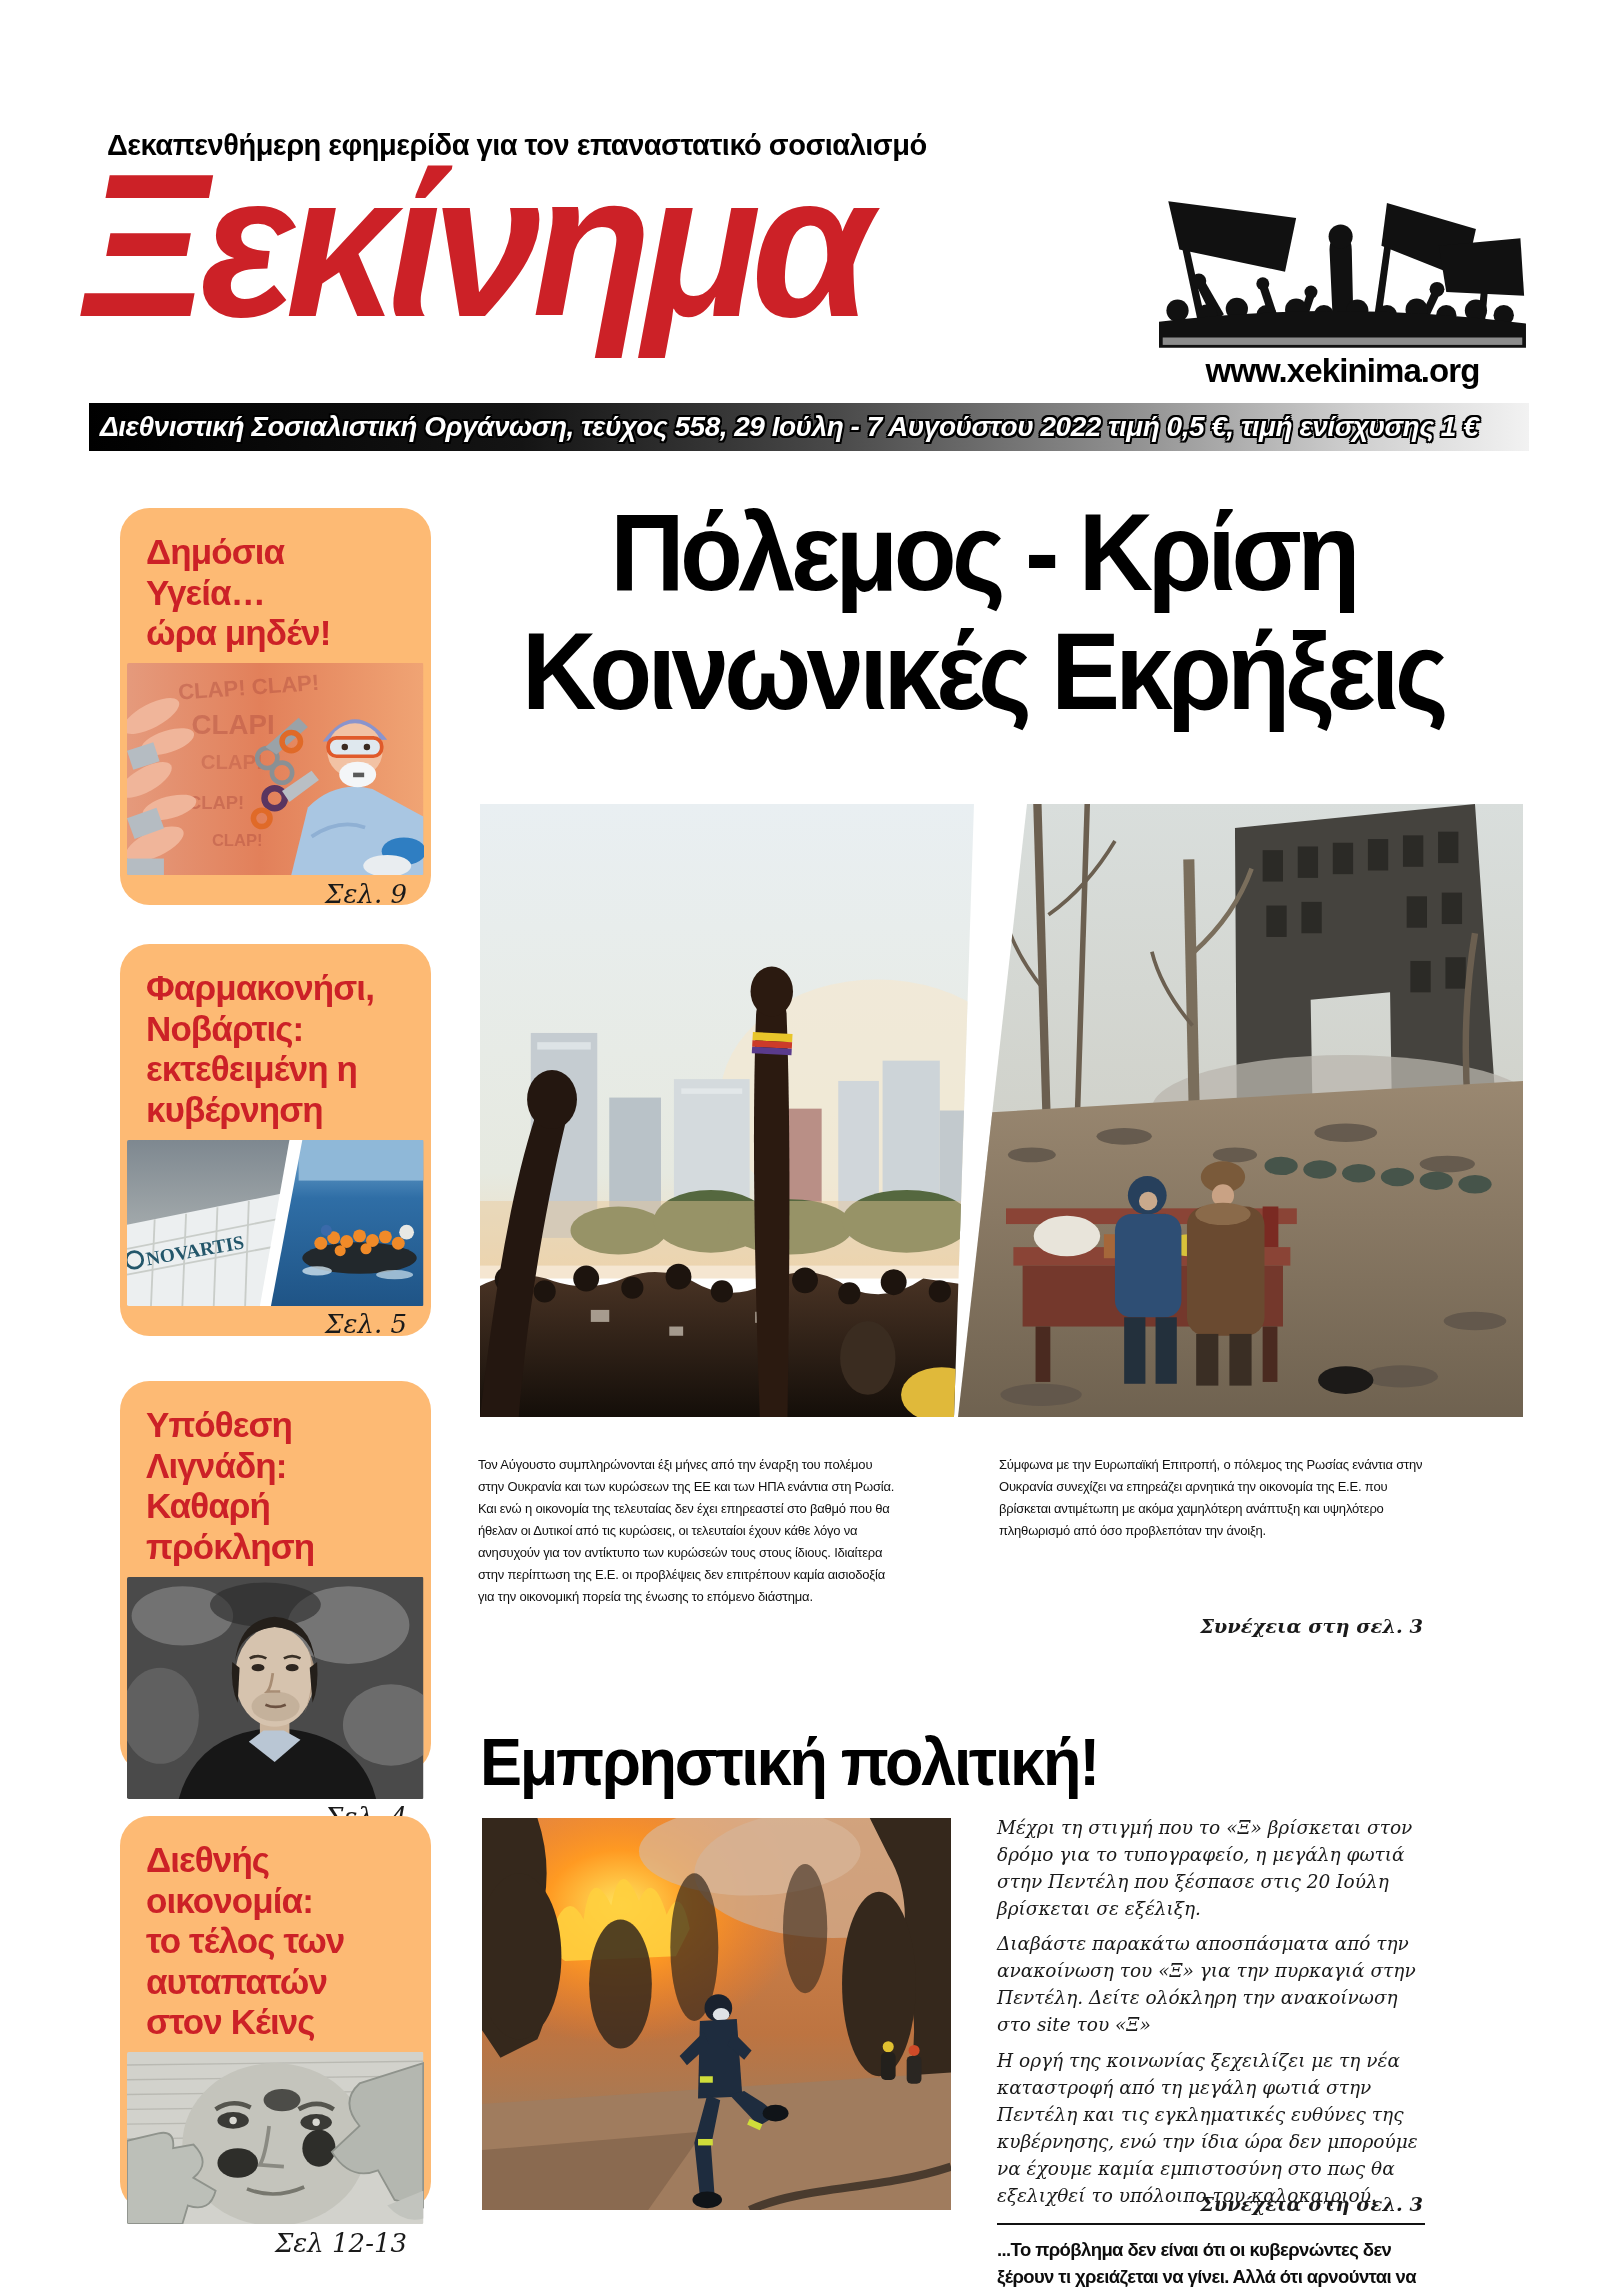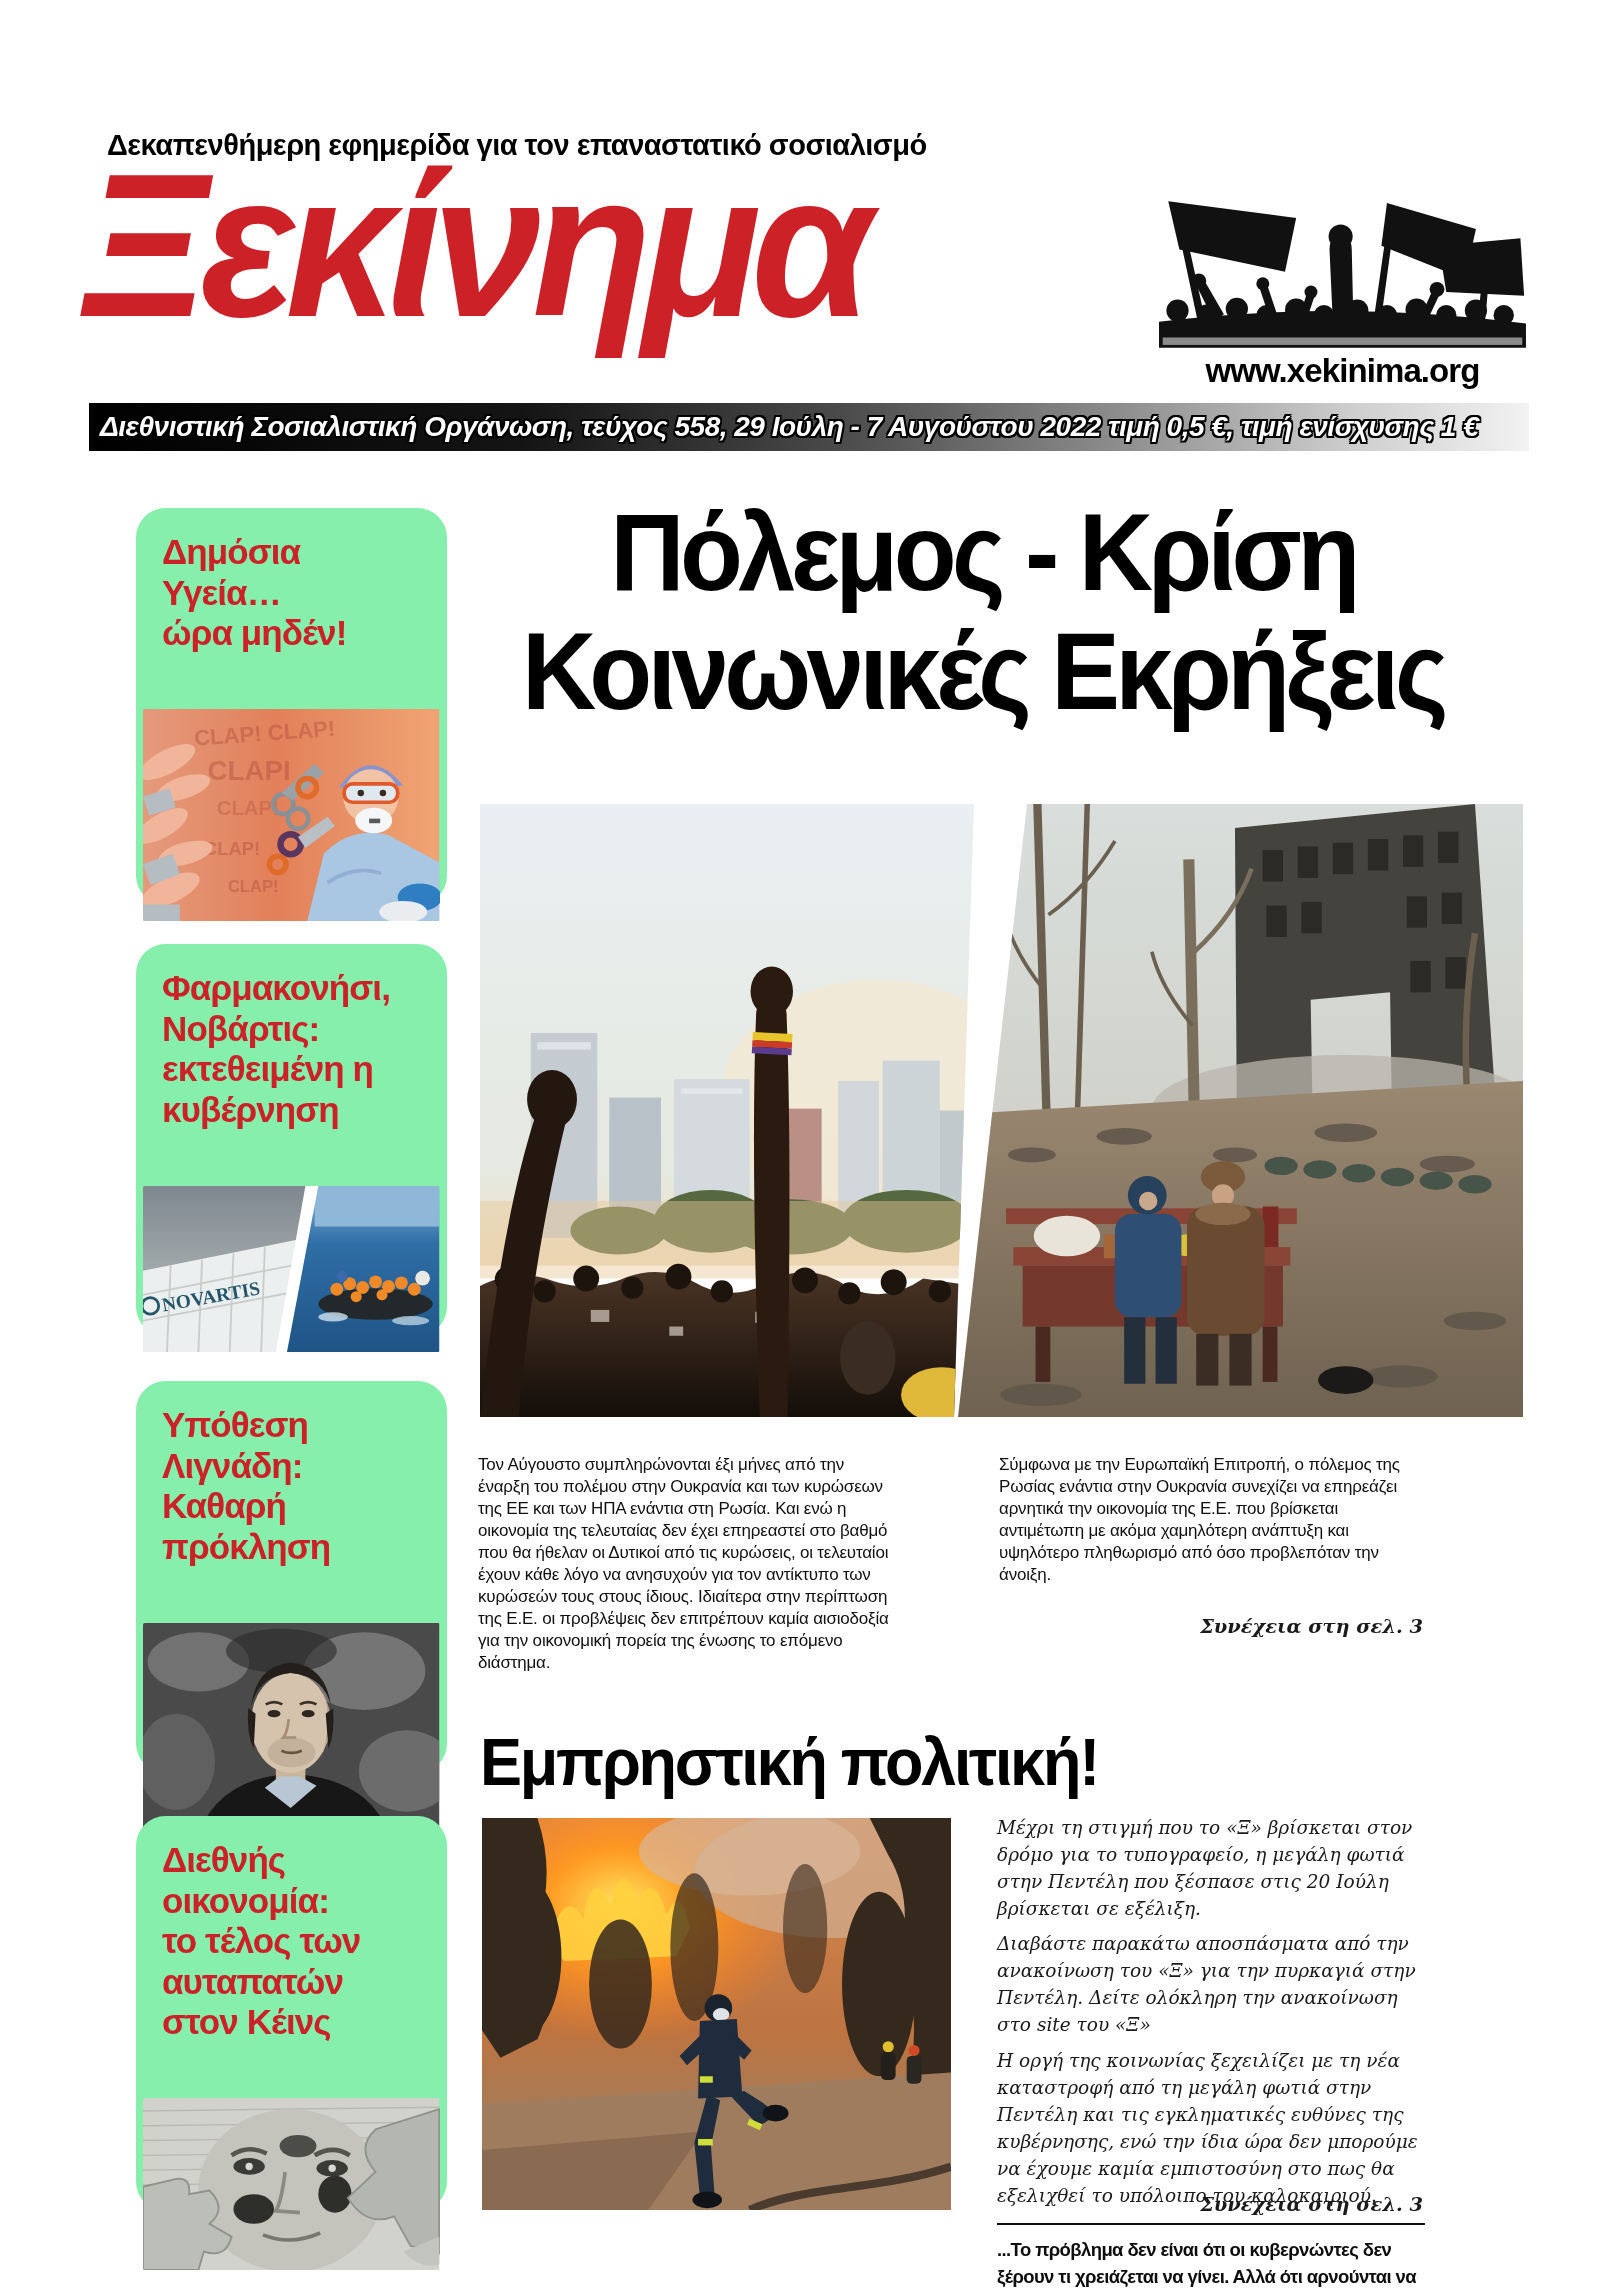--- a/index.html
+++ b/index.html
@@ -17,39 +17,39 @@
             font-size:33px;font-weight:bold;letter-spacing:-0.9px;color:#000;}
   .issue-bar{position:absolute;left:89px;top:368px;width:1440px;height:48px;
              background:linear-gradient(90deg,#000 0%,#141414 30%,#4a4a4a 52%,#8f8f8f 72%,#cfcfcf 88%,#f2f2f2 100%);
              display:flex;align-items:center;}
   .issue-bar span{font-size:28px;font-weight:bold;font-style:italic;color:#fff;
              padding-left:11px;white-space:nowrap;letter-spacing:-0.5px;
              text-shadow:-1.8px 0 0 #000,1.8px 0 0 #000,0 -1.8px 0 #000,0 1.8px 0 #000,
                          -1.8px -1.8px 0 #000,1.8px 1.8px 0 #000,-1.8px 1.8px 0 #000,1.8px -1.8px 0 #000;}
 
   
-  .box{position:absolute;left:136px;width:311px;background:#86efac;border-radius:29.5px;
-       display:flex;flex-direction:column;gap:46px;}
+  .box{position:absolute;left:120px;width:311px;background:#fdba74;border-radius:29.5px;
+       display:flex;flex-direction:column;}
   .box-title{margin:24px 16.6px 9.2px 26px;font-size:35px;line-height:1.16;font-weight:bold;
              color:#cc2127;white-space:pre-line;letter-spacing:-0.9px;}
   .box-image{margin:0 7.4px;border-radius:1.8px;overflow:hidden;flex:none;}
   .box-image svg{display:block;width:100%;height:100%;}
   .box-page{margin:3.7px 24px 13px auto;font-family:"DejaVu Serif",serif;font-style:italic;
             font-size:26px;color:#1a1a1a;}
 
   
   .headline{position:absolute;left:434px;top:458px;width:1098px;text-align:center;
             font-weight:bold;color:#000;letter-spacing:-4.6px;line-height:1.08;
             transform:scaleY(1.07);transform-origin:center top;}
   .headline .l1,.headline .l2{font-size:103px;white-space:nowrap;}
   .photo{position:absolute;top:769px;height:613px;}
   .photo svg{display:block;width:100%;height:100%;}
   .photoA{left:480px;width:494px;clip-path:polygon(0 0,100% 0,calc(100% - 20px) 100%,0 100%);}
   .photoB{left:958px;width:565px;clip-path:polygon(69px 0,100% 0,100% 100%,0 100%);}
-  .lead-col{position:absolute;top:1419px;font-size:17px;line-height:22px;
+  .lead-col{position:absolute;top:1419px;font-size:13px;line-height:22px;
             letter-spacing:-0.2px;color:#101010;text-align:left;}
   .lead-left{left:478px;width:417px;}
   .lead-right{left:999px;width:425px;}
   .continue{font-family:"DejaVu Serif",serif;font-style:italic;font-weight:bold;
             font-size:19.4px;color:#1a1a1a;}
   .continue1{position:absolute;left:997px;top:1580px;width:426px;text-align:right;}
 
   
   .headline2{position:absolute;left:480px;top:1689px;font-size:63px;font-weight:bold;
              letter-spacing:-2.3px;color:#000;white-space:nowrap;transform:scaleY(1.05);

